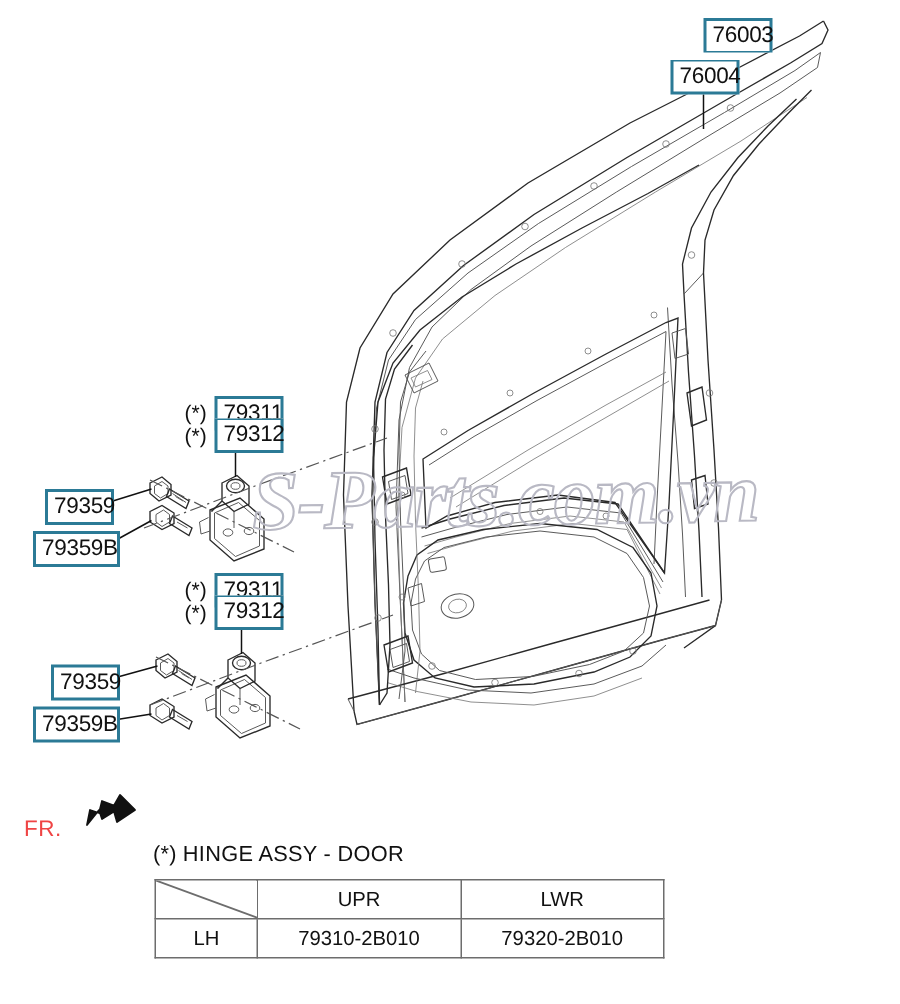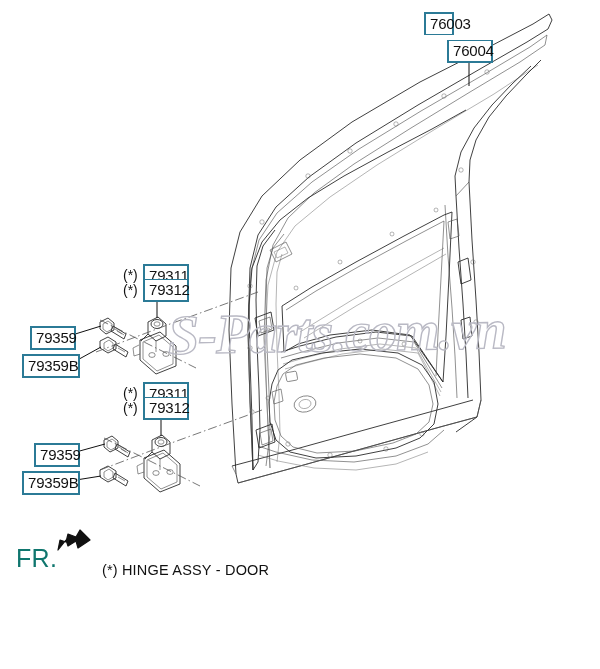--- a/index.html
+++ b/index.html
@@ -36,21 +36,21 @@
     font-family:"Liberation Sans",sans-serif;
     z-index:30;
     line-height:1;
     white-space:nowrap;
   }
 
   
   #frWrap{position:absolute;left:16px;top:528px;z-index:30;}
   #frText{
     position:absolute;left:0;top:16px;
-    font-size:25px;color:#0f766e;font-family:"Liberation Sans",sans-serif;
+    font-size:15px;color:#ef4444;font-family:"Liberation Sans",sans-serif;
     letter-spacing:0.3px;
   }
   #frArrow{position:absolute;left:38px;top:0px;}
 
   
   #tblTitle{
     position:absolute;left:102px;top:562px;
     font-size:14.5px;color:#111;letter-spacing:0.2px;white-space:nowrap;
     font-family:"Liberation Sans",sans-serif;
   }
@@ -273,21 +273,21 @@
     <line class="ln" x1="76" y1="480" x2="101" y2="476"></line>
 
     <path class="dashline" d="M100,470 L174,442 L218,426 L262,410"></path>
     <path class="dashline" d="M104,438 L152,462 L200,486"></path>
 
     <line class="ln" x1="161" y1="414" x2="161" y2="436"></line>
   </svg>
 
   <div id="watermark">S-Parts.com.vn</div>
 
-  <div class="callout stackTop" style="left:424px;top:12px;width:30px;">76003</div>
+  <div class="callout stackTop" style="left:469px;top:12px;width:46px;">76003</div>
   <div class="callout stackBot" style="left:447px;top:40px;width:46px;">76004</div>
 
   <span class="star" style="left:123px;top:268px;">(*)</span>
   <div class="callout stackTop" style="left:143px;top:264px;width:46px;">79311</div>
   <span class="star" style="left:123px;top:283px;">(*)</span>
   <div class="callout stackBot" style="left:143px;top:279px;width:46px;">79312</div>
 
   <div class="callout" style="left:30px;top:326px;width:46px;">79359</div>
   <div class="callout" style="left:22px;top:354px;width:58px;">79359B</div>
 
@@ -305,16 +305,30 @@
       <path d="M4,22 L6,12 L12,14 L14,6 L22,9 L26,2 L36,12 L24,20 L22,13 L14,18 L12,12 Z" fill="#111" stroke="#111" stroke-width="1.2" stroke-linejoin="round"></path>
     </svg>
   </div>
 
   <div id="tblTitle">
     <span>(*)</span><span style="margin-left:4px;margin-top:44px;">HINGE ASSY - DOOR</span>
   </div>
 
   <table id="partsTable">
     <tbody>
+      <tr>
+        <td class="cCorner">
+          <svg width="68" height="25" viewBox="0 0 68 25">
+            <line x1="0" y1="0" x2="68" y2="25" stroke="#6d6d6d" stroke-width="1.2"></line>
+          </svg>
+        </td>
+        <td class="cVal">UPR</td>
+        <td class="cVal">LWR</td>
+      </tr>
+      <tr>
+        <td class="cSide">LH</td>
+        <td class="cVal">79310-2B010</td>
+        <td class="cVal">79320-2B010</td>
+      </tr>
     </tbody>
   </table>
 
 </div>
 
 </body></html>

